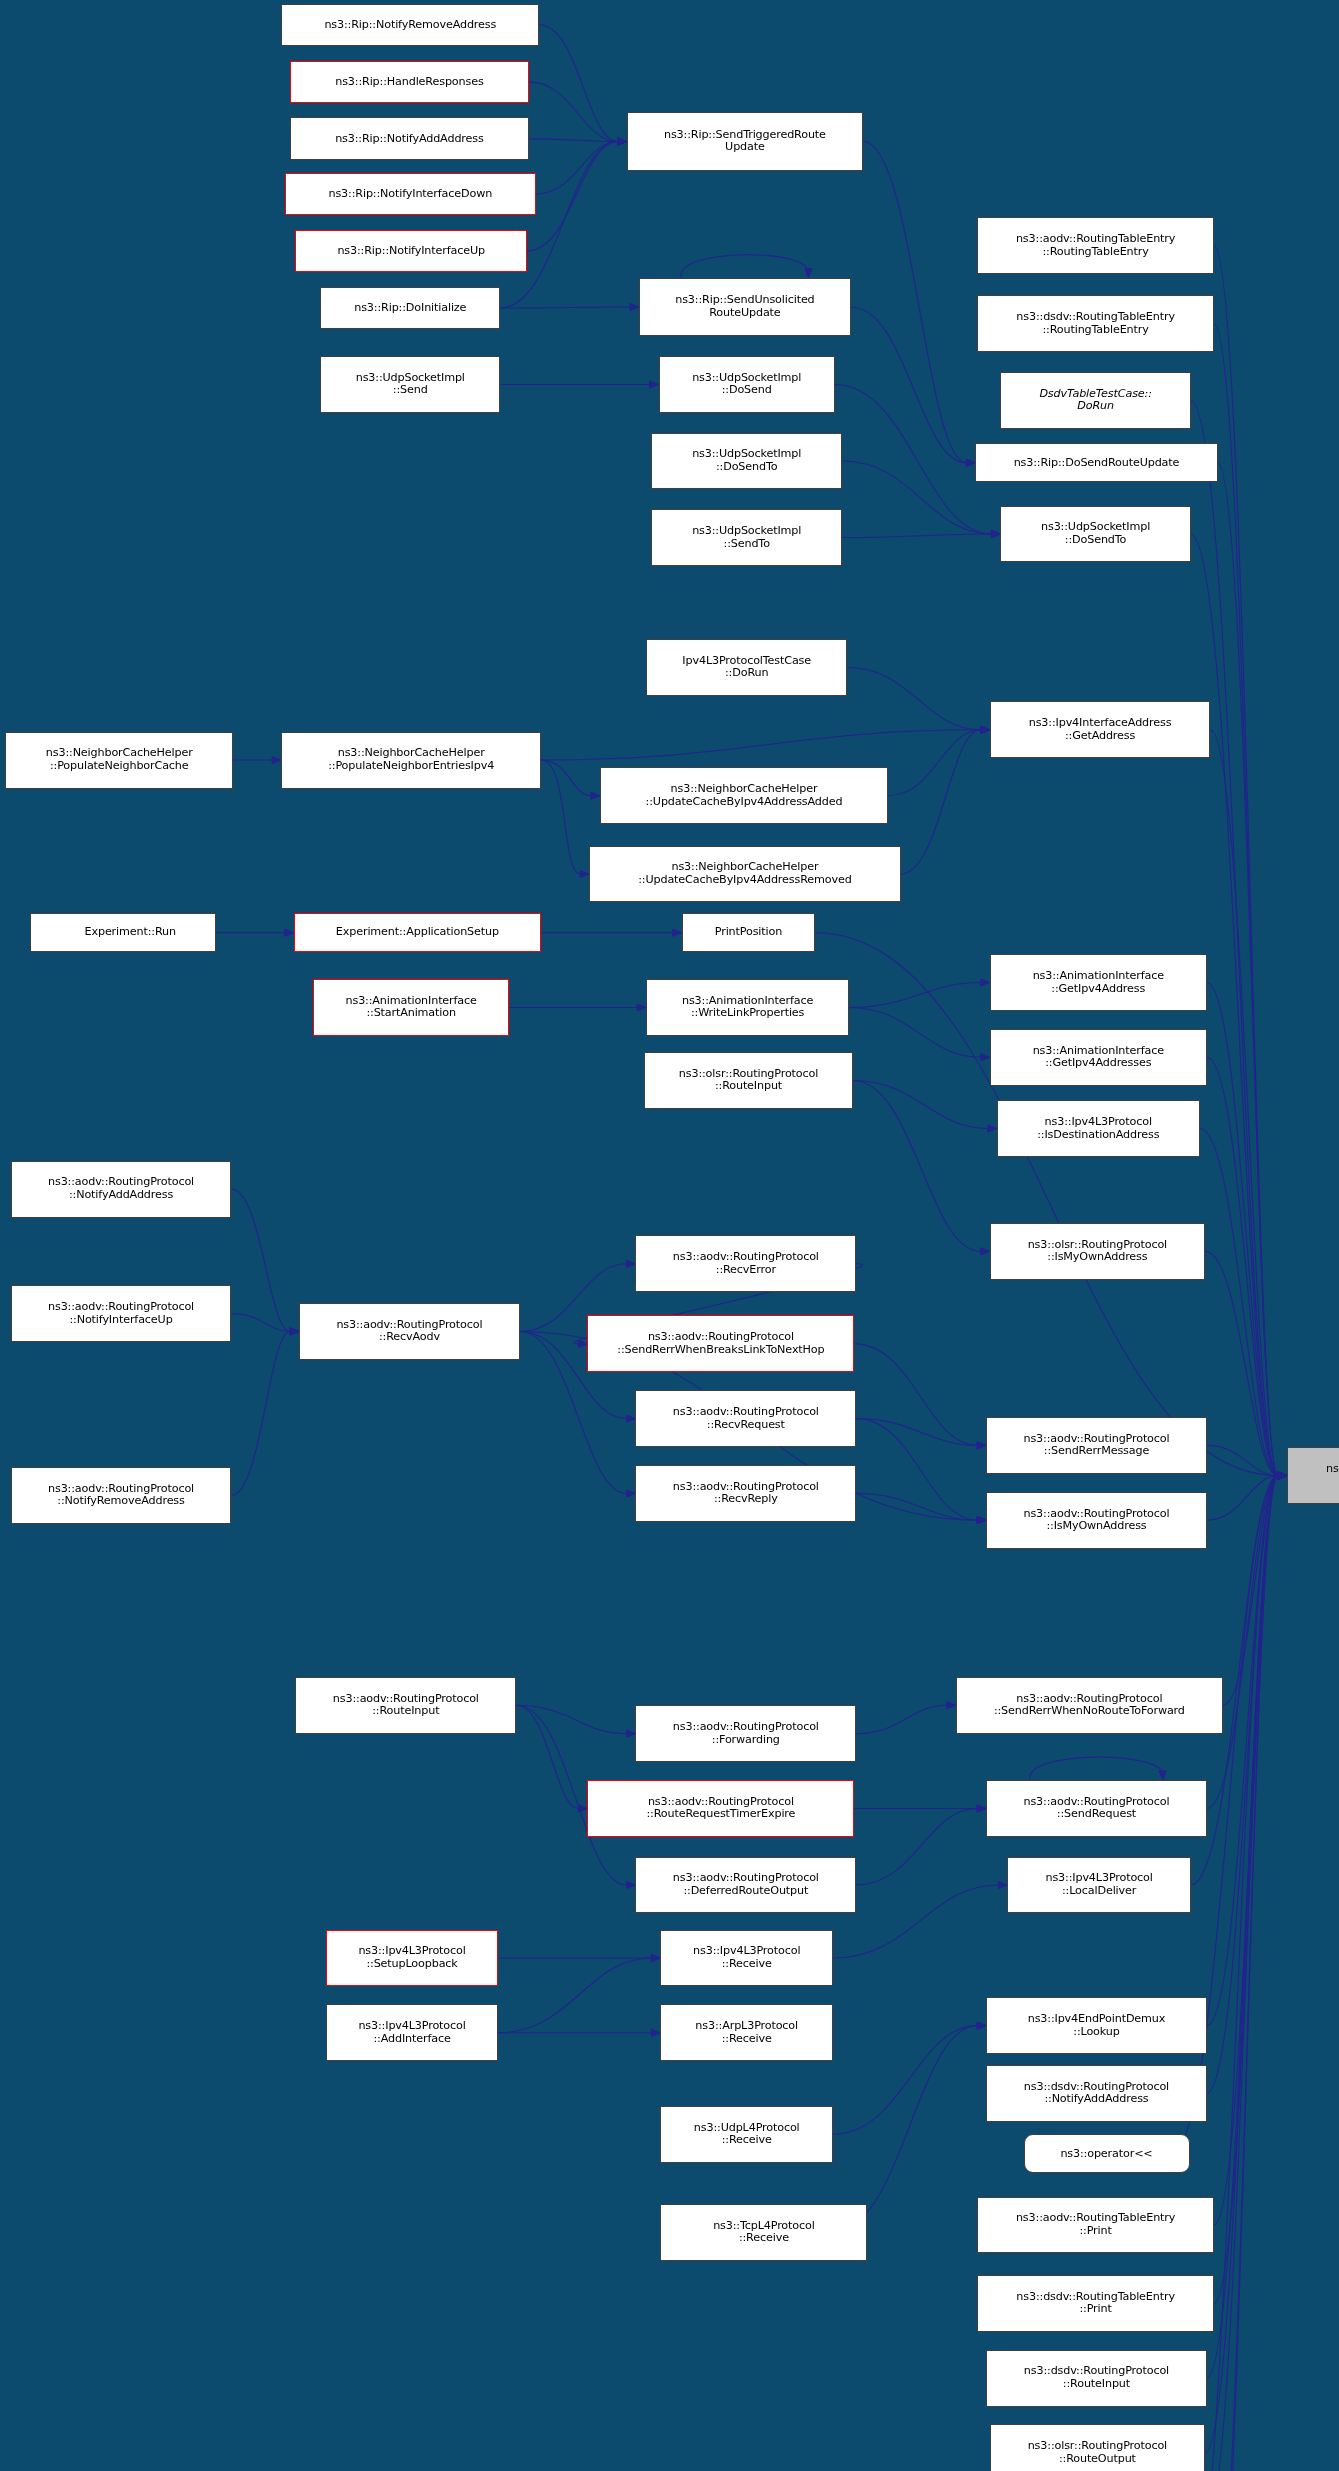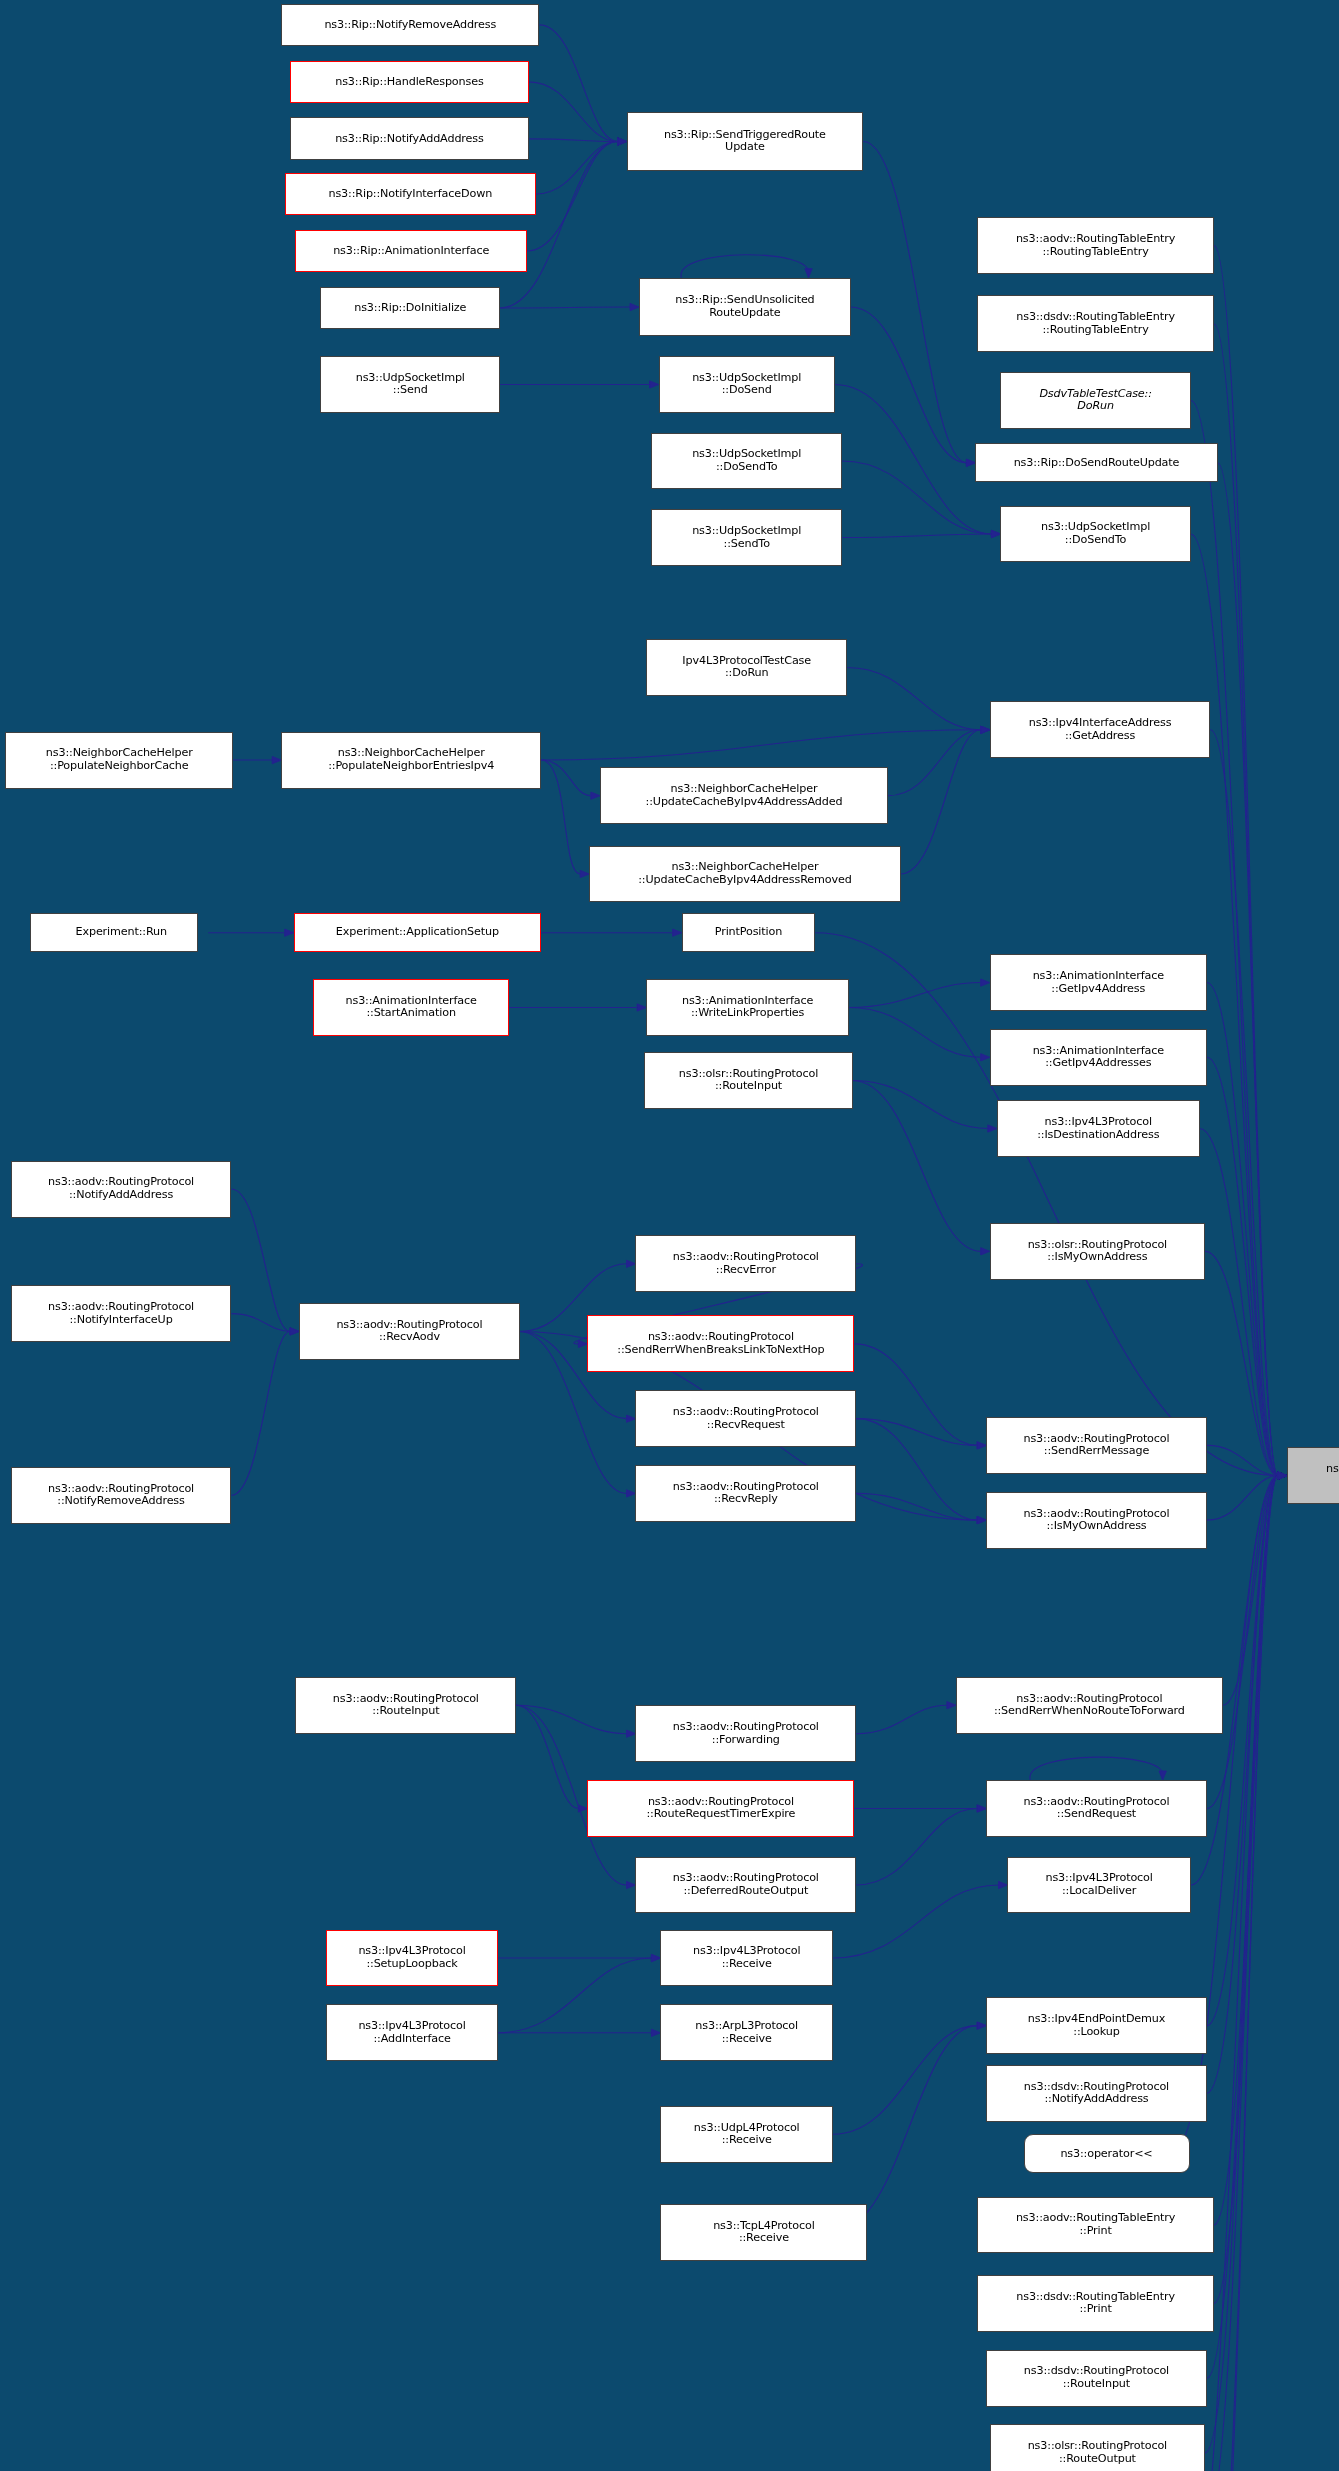--- a/index.html
+++ b/index.html
@@ -187,21 +187,21 @@
       <polygon points="1286.9,1475.6 1277.9,1472.0 1277.9,1479.2"></polygon>
       <path d="M 1206.84 2700.26 C 1242.885 2700.26, 1250.895 1475.6200000000001, 1277.94 1475.6200000000001"></path>
       <polygon points="1286.9,1475.6 1277.9,1472.0 1277.9,1479.2"></polygon>
       <path d="M 1205.06 2776.8 C 1241.906 2776.8, 1250.094 1475.6200000000001, 1277.94 1475.6200000000001"></path>
     </svg>
   <div id="node-layer">
       <div class="node" id="n0" style="left: 281.24px; top: 3.56px; width: 258.1px; height: 42.72px;">ns3::Rip::NotifyRemoveAddress</div>
       <div class="node red" id="n1" style="left: 290.14px; top: 60.52px; width: 238.52px; height: 42.72px;">ns3::Rip::HandleResponses</div>
       <div class="node" id="n2" style="left: 290.14px; top: 117.48px; width: 238.52px; height: 42.72px;">ns3::Rip::NotifyAddAddress</div>
       <div class="node red" id="n3" style="left: 284.8px; top: 172.66px; width: 250.98px; height: 42.72px;">ns3::Rip::NotifyInterfaceDown</div>
-      <div class="node red" id="n4" style="left: 295.48px; top: 229.62px; width: 231.4px; height: 42.72px;">ns3::Rip::AnimationInterface</div>
+      <div class="node red" id="n4" style="left: 295.48px; top: 229.62px; width: 231.4px; height: 42.72px;">ns3::Rip::NotifyInterfaceUp</div>
       <div class="node" id="n5" style="left: 320.4px; top: 286.58px; width: 179.78px; height: 42.72px;">ns3::Rip::DoInitialize</div>
       <div class="node" id="n6" style="left: 320.4px; top: 356px; width: 179.78px; height: 56.96px;">ns3::UdpSocketImpl
 ::Send</div>
       <div class="node" id="n7" style="left: 626.56px; top: 112.14px; width: 236.74px; height: 58.74px;">ns3::Rip::SendTriggeredRoute
 Update</div>
       <div class="node" id="n8" style="left: 639.02px; top: 277.68px; width: 211.82px; height: 58.74px;">ns3::Rip::SendUnsolicited
 RouteUpdate</div>
       <div class="node" id="n9" style="left: 658.6px; top: 356px; width: 176.22px; height: 56.96px;">ns3::UdpSocketImpl
 ::DoSend</div>
       <div class="node" id="n10" style="left: 651.48px; top: 432.54px; width: 190.46px; height: 56.96px;">ns3::UdpSocketImpl
@@ -222,21 +222,21 @@
       <div class="node" id="n18" style="left: 989.68px; top: 701.32px; width: 220.72px; height: 56.96px;">ns3::Ipv4InterfaceAddress
 ::GetAddress</div>
       <div class="node" id="n19" style="left: 5.34px; top: 731.58px; width: 227.84px; height: 56.96px;">ns3::NeighborCacheHelper
 ::PopulateNeighborCache</div>
       <div class="node" id="n20" style="left: 281.24px; top: 731.58px; width: 259.88px; height: 56.96px;">ns3::NeighborCacheHelper
 ::PopulateNeighborEntriesIpv4</div>
       <div class="node" id="n21" style="left: 599.86px; top: 767.18px; width: 288.36px; height: 56.96px;">ns3::NeighborCacheHelper
 ::UpdateCacheByIpv4AddressAdded</div>
       <div class="node" id="n22" style="left: 589.18px; top: 845.5px; width: 311.5px; height: 56.96px;">ns3::NeighborCacheHelper
 ::UpdateCacheByIpv4AddressRemoved</div>
-      <div class="node" id="n23" style="left: 30.26px; top: 913.14px; width: 168px; height: 39.16px; padding-left: 16px;">Experiment::Run</div>
+      <div class="node" id="n23" style="left: 30.26px; top: 913.14px; width: 186px; height: 39.16px; padding-left: 16px;">Experiment::Run</div>
       <div class="node red" id="n24" style="left: 293.7px; top: 913.14px; width: 247.42px; height: 39.16px;">Experiment::ApplicationSetup</div>
       <div class="node" id="n25" style="left: 681.74px; top: 913.14px; width: 133.5px; height: 39.16px;">PrintPosition</div>
       <div class="node red" id="n26" style="left: 313.28px; top: 979px; width: 195.8px; height: 56.96px;">ns3::AnimationInterface
 ::StartAnimation</div>
       <div class="node" id="n27" style="left: 646.14px; top: 979px; width: 202.92px; height: 56.96px;">ns3::AnimationInterface
 ::WriteLinkProperties</div>
       <div class="node" id="n28" style="left: 989.68px; top: 954.08px; width: 217.16px; height: 56.96px;">ns3::AnimationInterface
 ::GetIpv4Address</div>
       <div class="node" id="n29" style="left: 989.68px; top: 1028.84px; width: 217.16px; height: 56.96px;">ns3::AnimationInterface
 ::GetIpv4Addresses</div>

